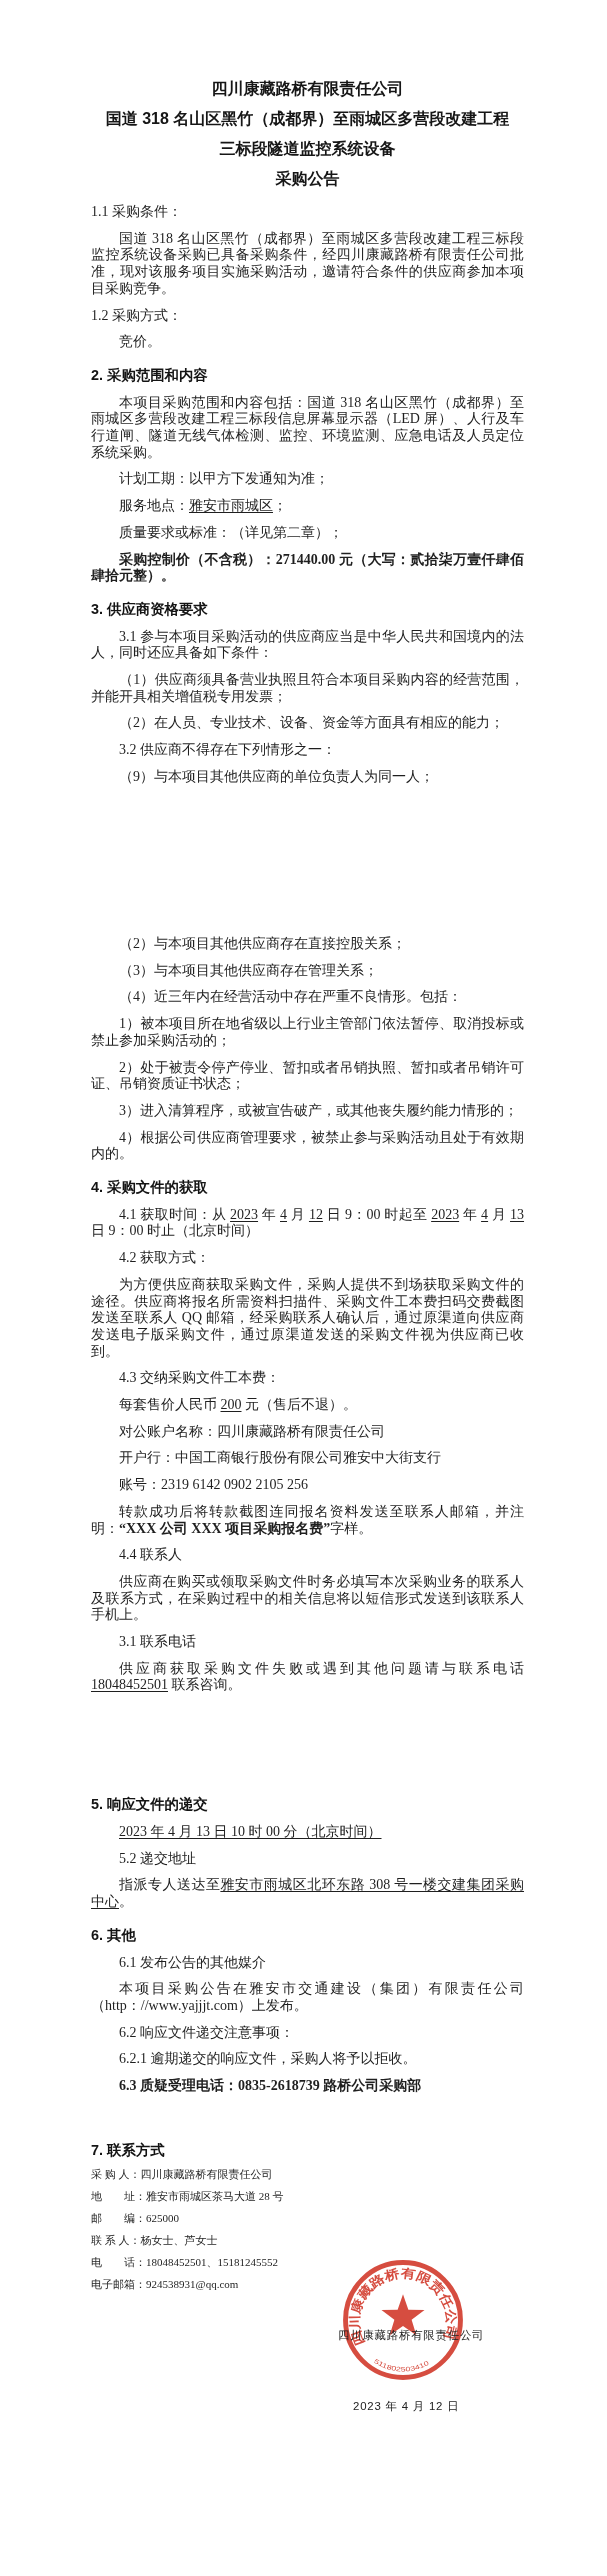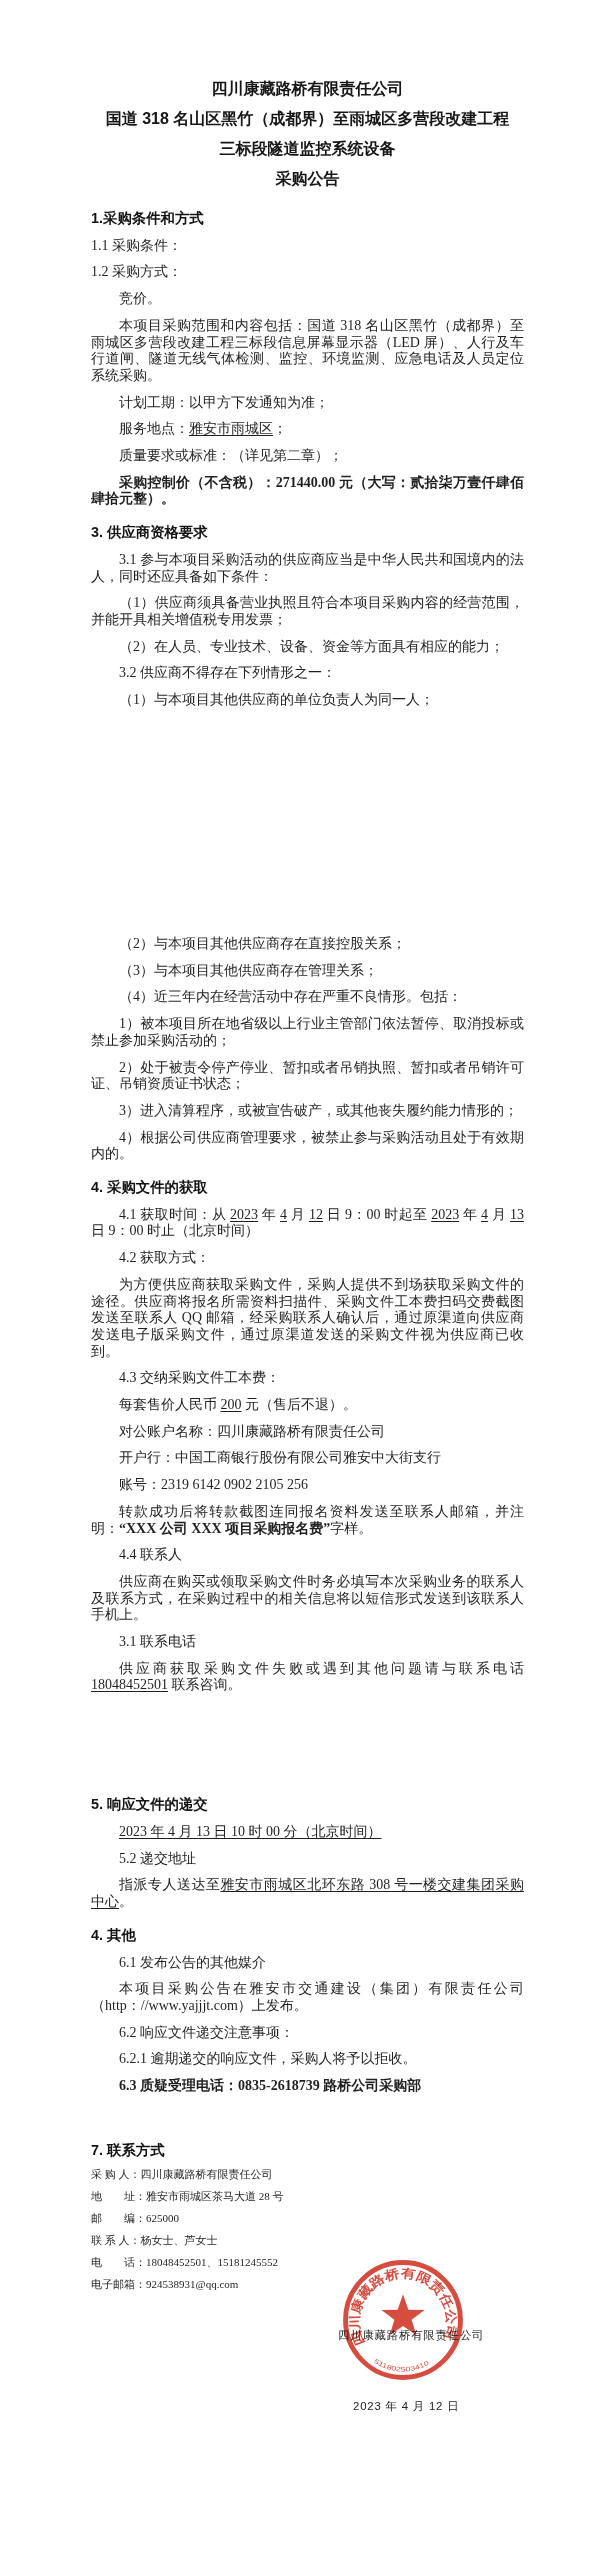--- a/index.html
+++ b/index.html
@@ -37,35 +37,36 @@
 </style>
 </head>
 <body>
 
 <div id="doc-blocks">
     <div class="block" style="top: 74px;">
       <div class="title-line">四川康藏路桥有限责任公司</div>
       <div class="title-line">国道 318 名山区黑竹（成都界）至雨城区多营段改建工程</div>
       <div class="title-line">三标段隧道监控系统设备</div>
       <div class="title-line">采购公告</div>
-      <div class="h1">1.采购条件和方式</div>
       <p class="para flush"><span>1.1 采购条件：</span></p>
+      <p class="para"><span>国道 318 名山区黑竹（成都界）至雨城区多营段改建工程三标段监控系统设备采购已具备采购条件，经四川康藏路桥有限责任公司批准，现对该服务项目实施采购活动，邀请符合条件的供应商参加本项目采购竞争。</span></p>
       <p class="para flush"><span>1.2 采购方式：</span></p>
       <p class="para"><span>竞价。</span></p>
+      <div class="h1">2. 采购范围和内容</div>
       <p class="para"><span>本项目采购范围和内容包括：国道 318 名山区黑竹（成都界）至雨城区多营段改建工程三标段信息屏幕显示器（LED 屏）、人行及车行道闸、隧道无线气体检测、监控、环境监测、应急电话及人员定位系统采购。</span></p>
       <p class="para"><span>计划工期：以甲方下发通知为准；</span></p>
       <p class="para"><span>服务地点：</span><span class="u">雅安市雨城区</span><span>；</span></p>
       <p class="para"><span>质量要求或标准：（详见第二章）；</span></p>
       <p class="para"><span class="b">采购控制价（不含税）：271440.00 元（大写：贰拾柒万壹仟肆佰肆拾元整）。</span></p>
       <div class="h1">3. 供应商资格要求</div>
       <p class="para"><span>3.1 参与本项目采购活动的供应商应当是中华人民共和国境内的法人，同时还应具备如下条件：</span></p>
       <p class="para"><span>（1）供应商须具备营业执照且符合本项目采购内容的经营范围，并能开具相关增值税专用发票；</span></p>
       <p class="para"><span>（2）在人员、专业技术、设备、资金等方面具有相应的能力；</span></p>
       <p class="para"><span>3.2 供应商不得存在下列情形之一：</span></p>
-      <p class="para"><span>（1）与本项目其他供应商的单位负责人为同一人；</span></p>
+      <p class="para"><span>（9）与本项目其他供应商的单位负责人为同一人；</span></p>
     </div>
     <div class="block" style="top: 936px;">
       <p class="para"><span>（2）与本项目其他供应商存在直接控股关系；</span></p>
       <p class="para"><span>（3）与本项目其他供应商存在管理关系；</span></p>
       <p class="para"><span>（4）近三年内在经营活动中存在严重不良情形。包括：</span></p>
       <p class="para"><span>1）被本项目所在地省级以上行业主管部门依法暂停、取消投标或禁止参加采购活动的；</span></p>
       <p class="para"><span>2）处于被责令停产停业、暂扣或者吊销执照、暂扣或者吊销许可证、吊销资质证书状态；</span></p>
       <p class="para"><span>3）进入清算程序，或被宣告破产，或其他丧失履约能力情形的；</span></p>
       <p class="para"><span>4）根据公司供应商管理要求，被禁止参与采购活动且处于有效期内的。</span></p>
       <div class="h1">4. 采购文件的获取</div>
@@ -81,21 +82,21 @@
       <p class="para"><span>4.4 联系人</span></p>
       <p class="para"><span>供应商在购买或领取采购文件时务必填写本次采购业务的联系人及联系方式，在采购过程中的相关信息将以短信形式发送到该联系人手机上。</span></p>
       <p class="para"><span>3.1 联系电话</span></p>
       <p class="para"><span>供应商获取采购文件失败或遇到其他问题请与联系电话 </span><span class="u">18048452501</span><span> 联系咨询。</span></p>
     </div>
     <div class="block" style="top: 1794px;">
       <div class="h1">5. 响应文件的递交</div>
       <p class="para"><span class="u">2023 年 4 月 13 日 10 时 00 分（北京时间）</span></p>
       <p class="para"><span>5.2 递交地址</span></p>
       <p class="para"><span>指派专人送达至</span><span class="u">雅安市雨城区北环东路 308 号一楼交建集团采购中心</span><span>。</span></p>
-      <div class="h1">4. 其他</div>
+      <div class="h1">6. 其他</div>
       <p class="para"><span>6.1 发布公告的其他媒介</span></p>
       <p class="para"><span>本项目采购公告在雅安市交通建设（集团）有限责任公司（http：//www.yajjjt.com）上发布。</span></p>
       <p class="para"><span>6.2 响应文件递交注意事项：</span></p>
       <p class="para"><span>6.2.1 逾期递交的响应文件，采购人将予以拒收。</span></p>
       <p class="para"><span class="b">6.3 质疑受理电话：0835-2618739 路桥公司采购部</span></p>
     </div>
     <div class="block" style="top: 2140px;">
       <div class="h1">7. 联系方式</div>
       <div class="contact-line"><span>采 购 人：</span><span>四川康藏路桥有限责任公司</span></div>
       <div class="contact-line"><span>地　　址：</span><span>雅安市雨城区茶马大道 28 号</span></div>

